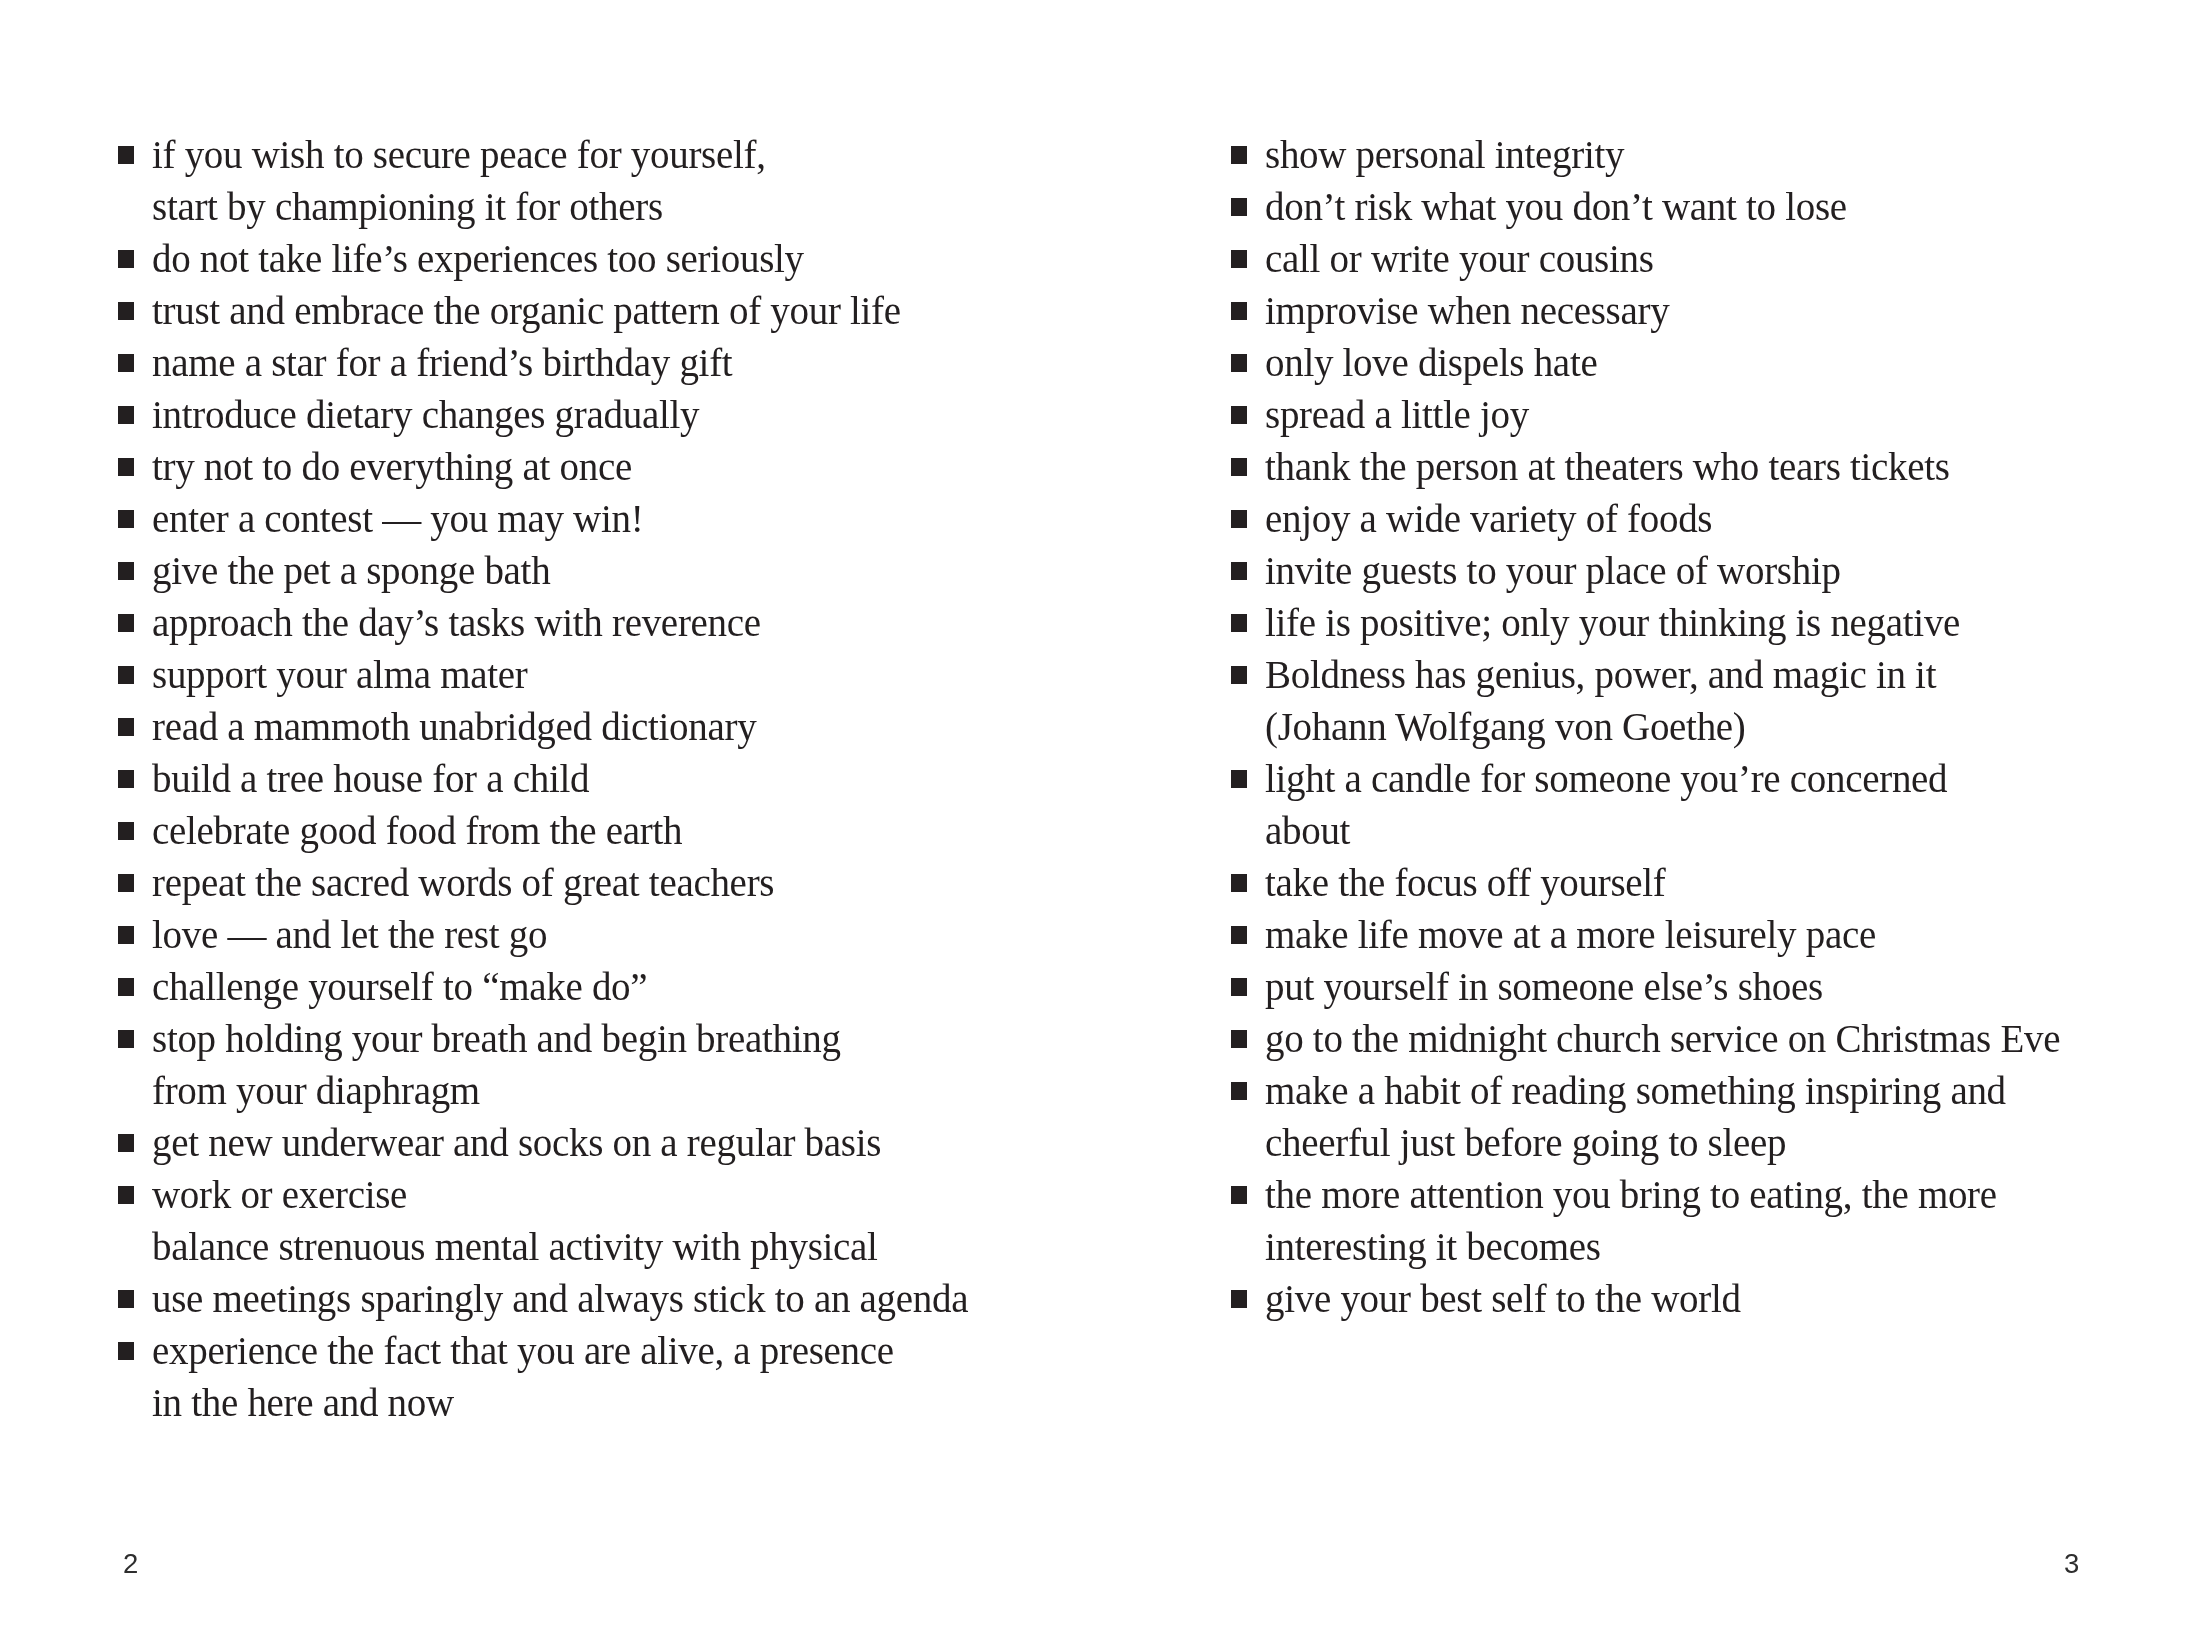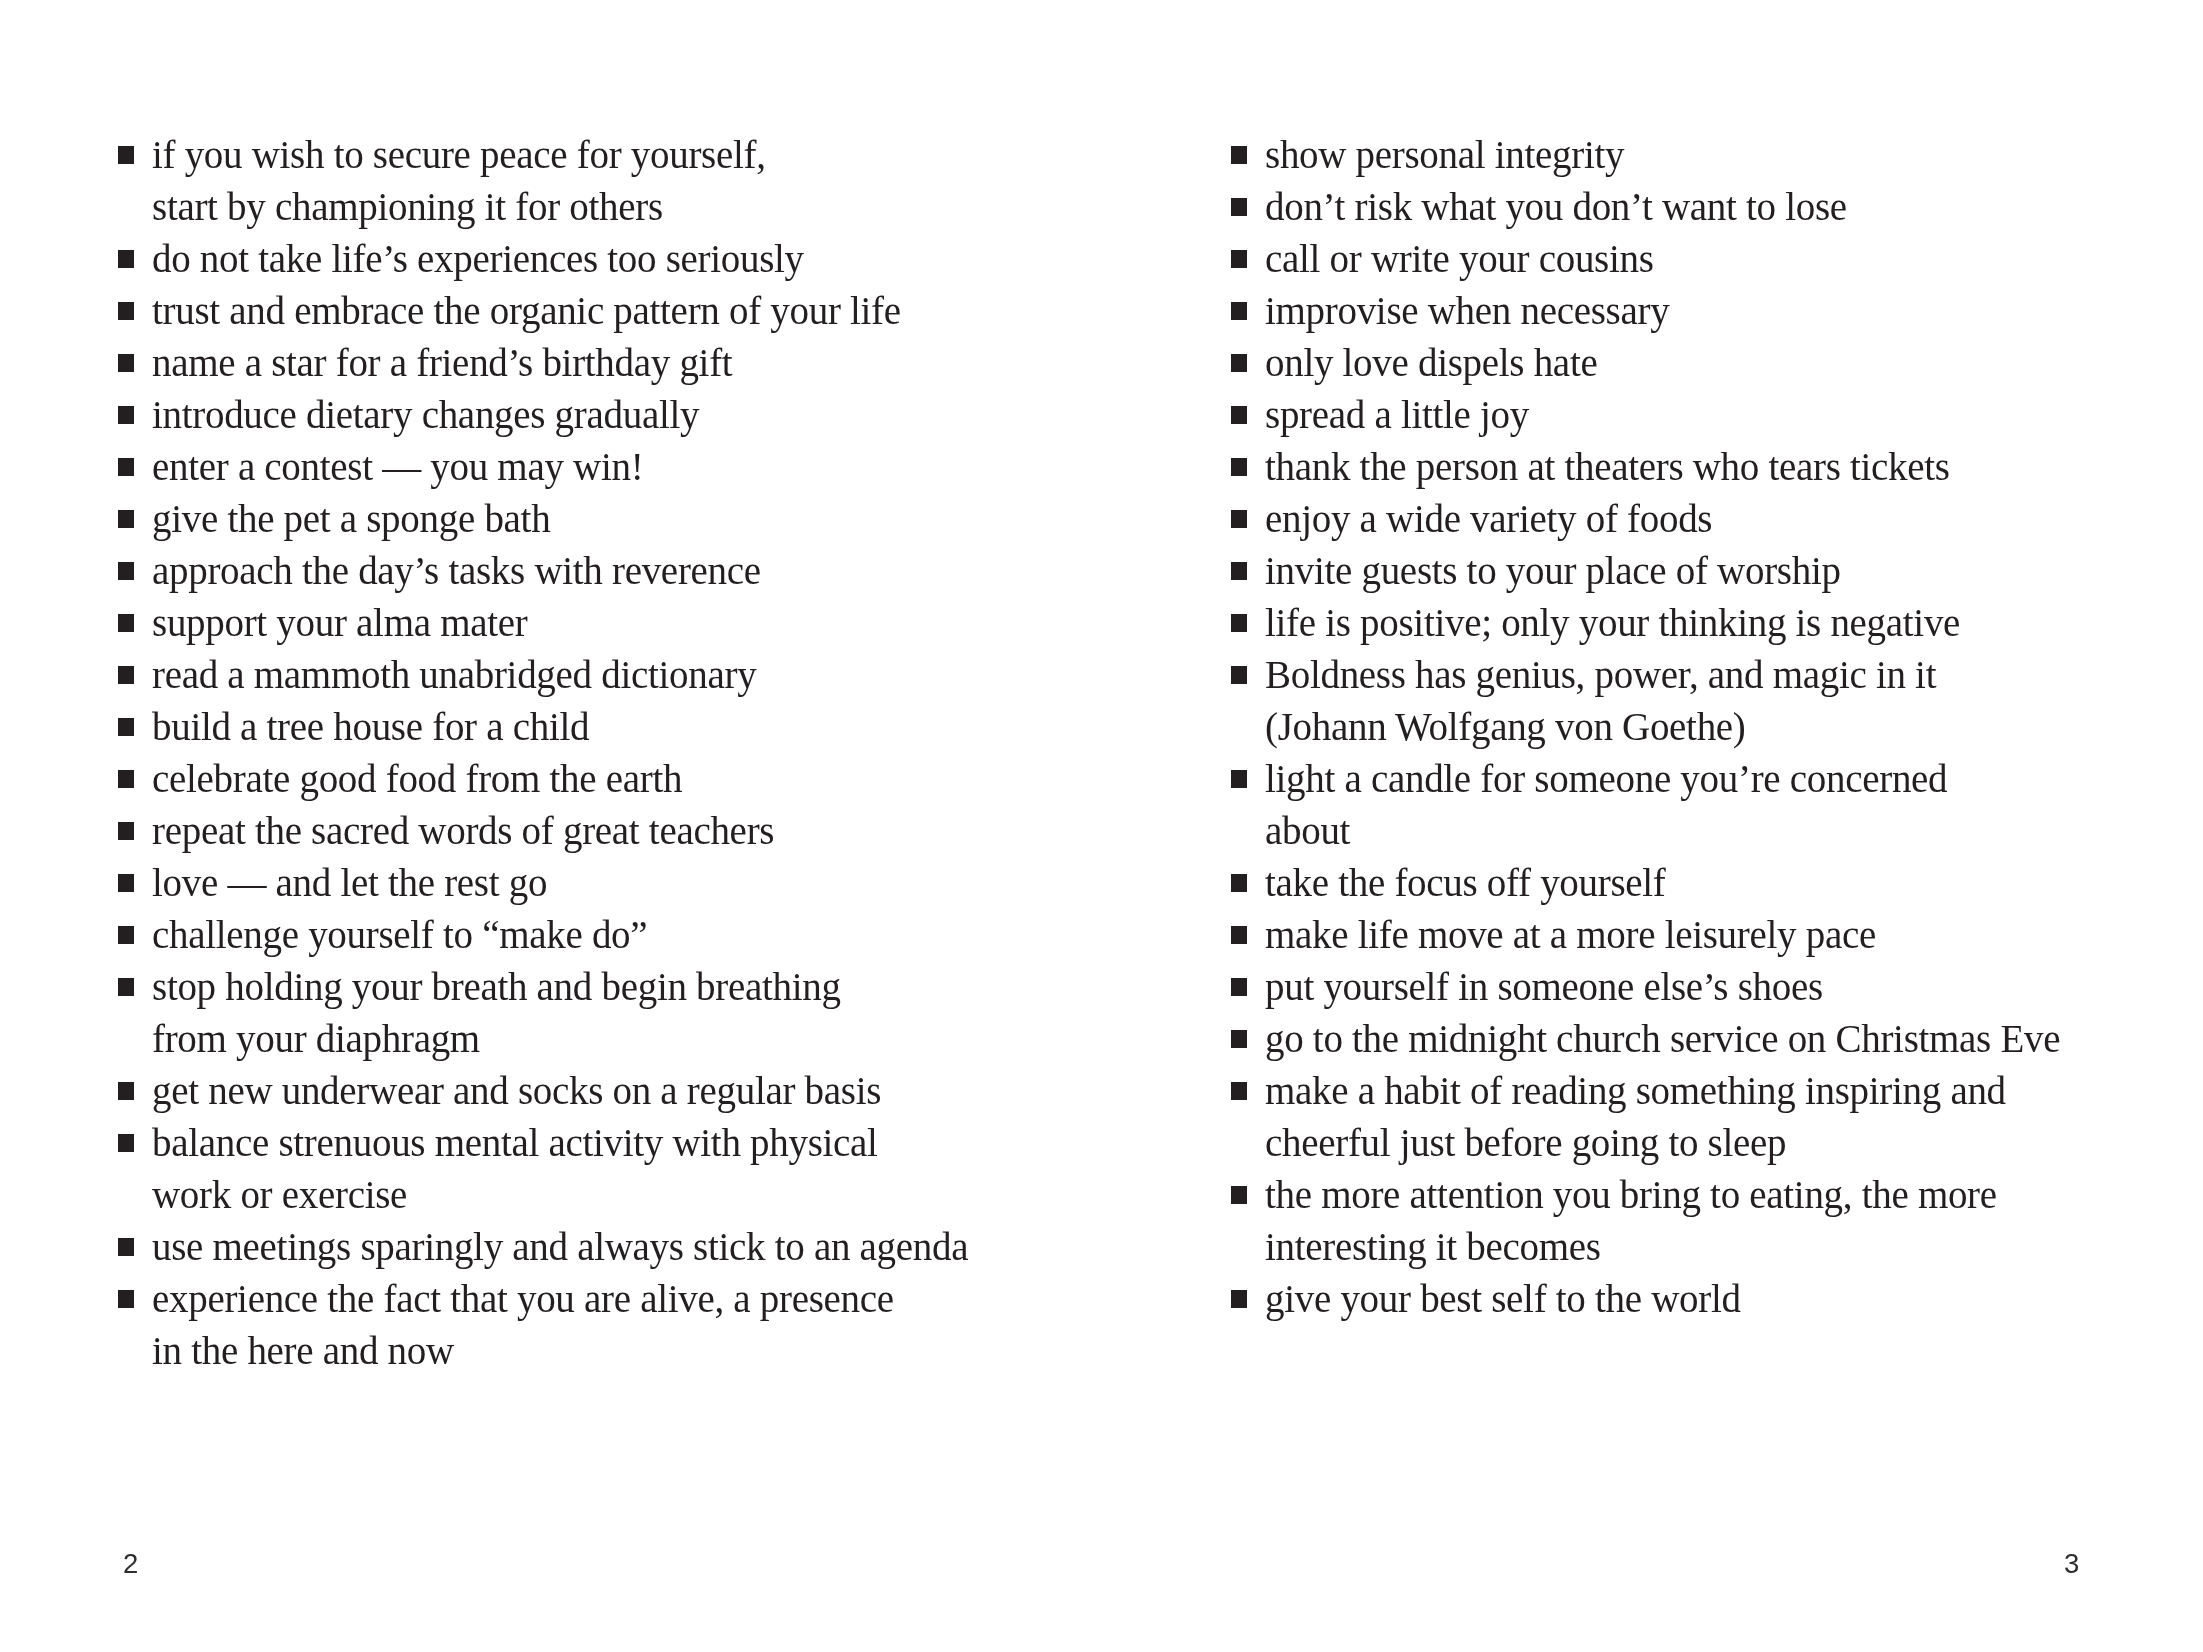--- a/index.html
+++ b/index.html
@@ -75,20 +75,24 @@
       <div class="item">
         <span class="bullet"></span>
         <div class="line">name a star for a friend’s birthday gift</div>
       </div>
       <div class="item">
         <span class="bullet"></span>
         <div class="line">introduce dietary changes gradually</div>
       </div>
       <div class="item">
         <span class="bullet"></span>
+        <div class="line">try not to do everything at once</div>
+      </div>
+      <div class="item">
+        <span class="bullet"></span>
         <div class="line">enter a contest — you may win!</div>
       </div>
       <div class="item">
         <span class="bullet"></span>
         <div class="line">give the pet a sponge bath</div>
       </div>
       <div class="item">
         <span class="bullet"></span>
         <div class="line">approach the day’s tasks with reverence</div>
       </div>
@@ -124,22 +128,22 @@
         <span class="bullet"></span>
         <div class="line">stop holding your breath and begin breathing</div>
         <div class="line">from your diaphragm</div>
       </div>
       <div class="item">
         <span class="bullet"></span>
         <div class="line">get new underwear and socks on a regular basis</div>
       </div>
       <div class="item">
         <span class="bullet"></span>
+        <div class="line">work or exercise</div>
         <div class="line">balance strenuous mental activity with physical</div>
-        <div class="line">work or exercise</div>
       </div>
       <div class="item">
         <span class="bullet"></span>
         <div class="line">use meetings sparingly and always stick to an agenda</div>
       </div>
       <div class="item">
         <span class="bullet"></span>
         <div class="line">experience the fact that you are alive, a presence</div>
         <div class="line">in the here and now</div>
       </div>

